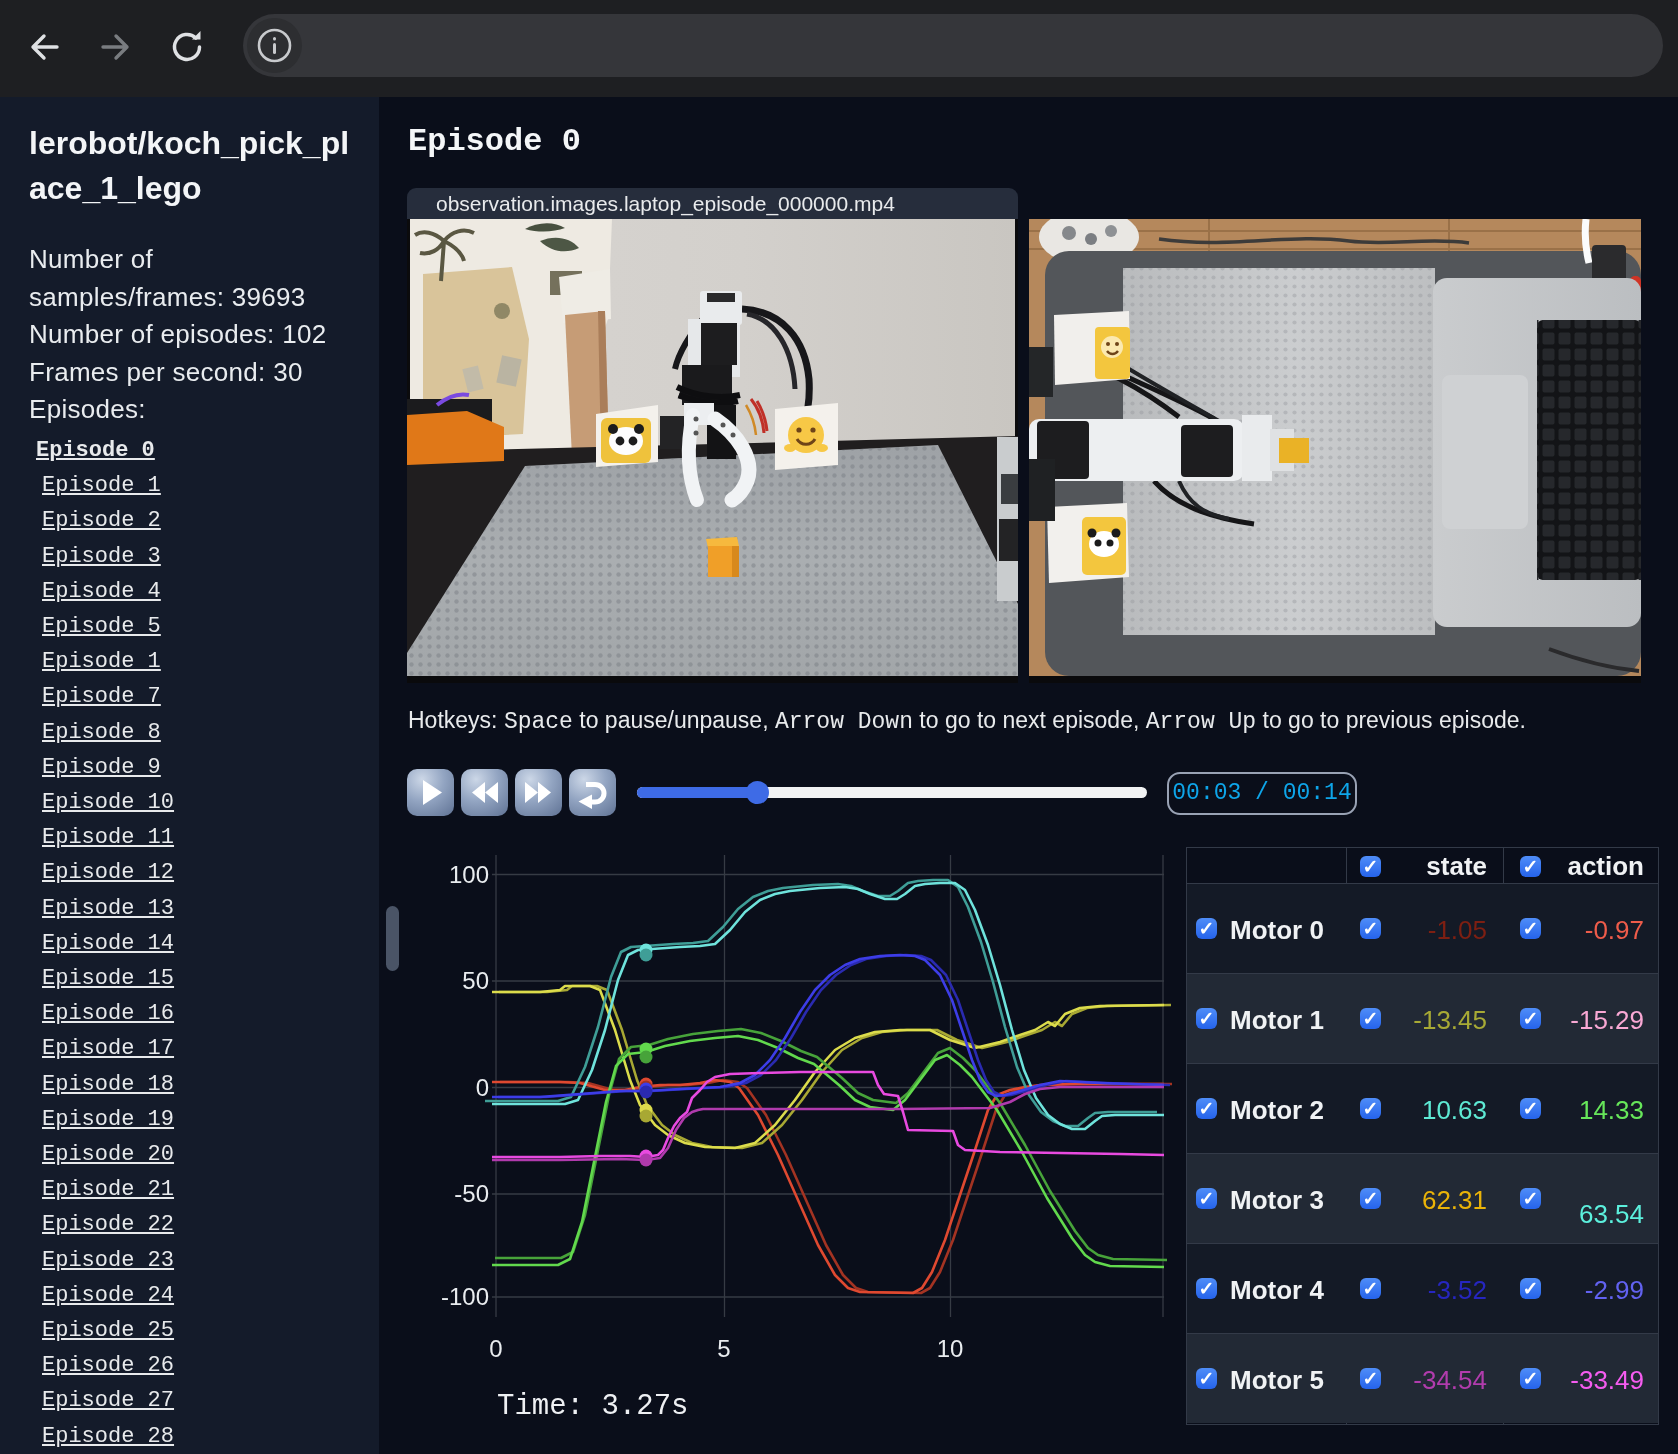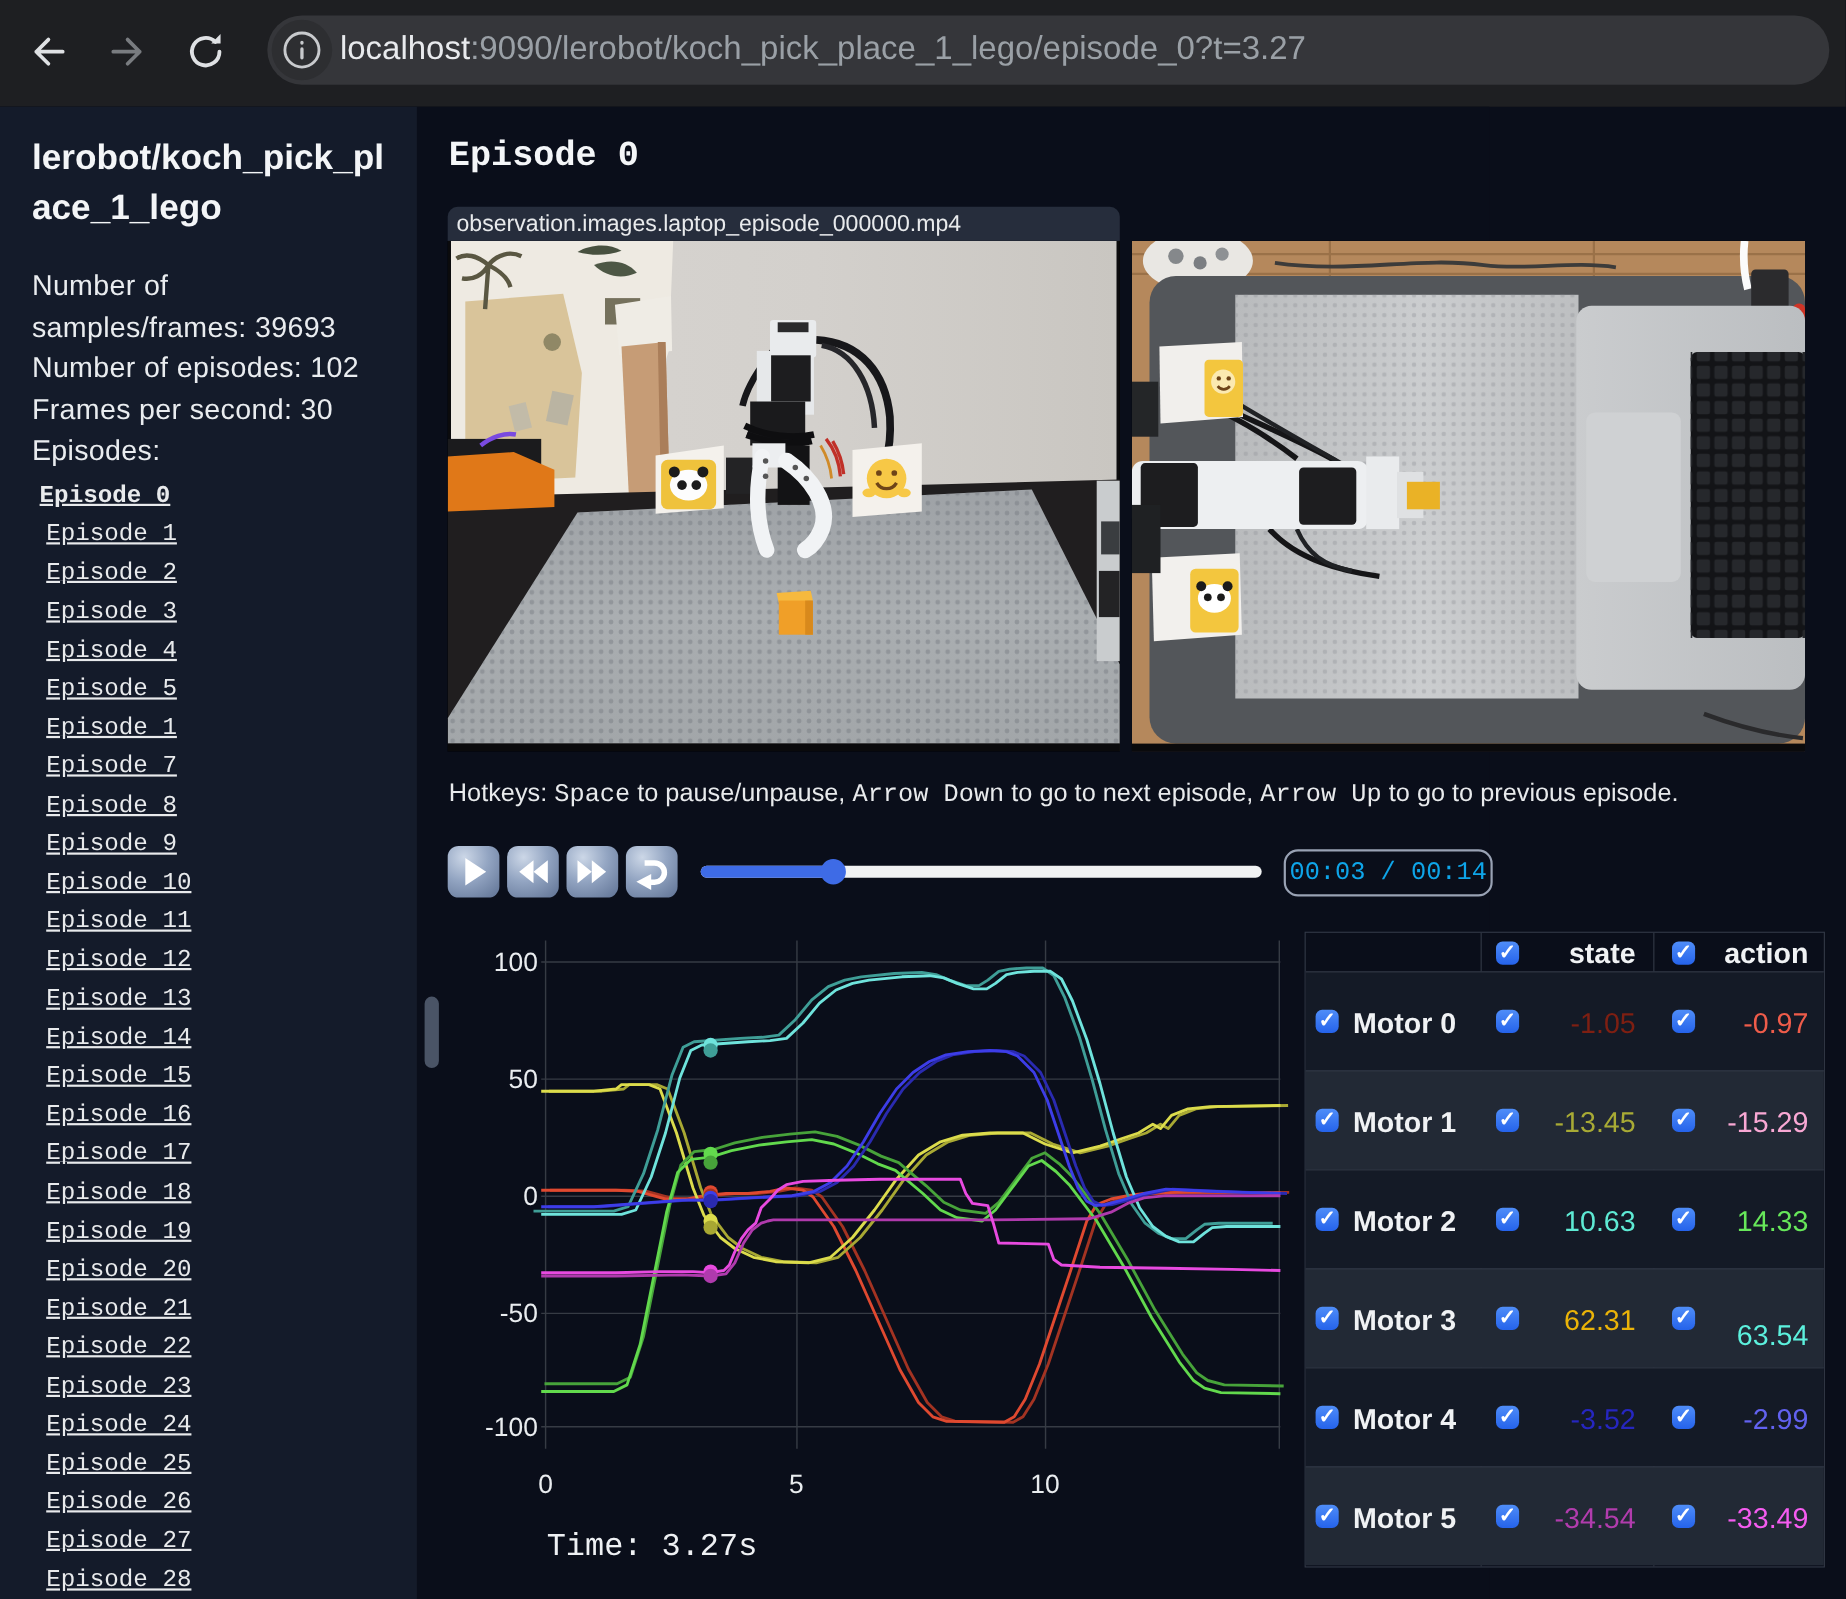--- a/index.html
+++ b/index.html
@@ -16,21 +16,21 @@
 #page { position:absolute; left:0; top:97px; width:1354px; height:1357px; background:#0a0e1a; }
 #sidebar { position:absolute; left:0; top:0; width:379px; height:1357px; background:#141b2a; }
 #sbtitle { position:absolute; left:29px; top:24px; width:340px; font-size:32px; font-weight:bold; color:#f3f5f7; line-height:45px; }
 #sbinfo { position:absolute; left:29px; top:144px; width:360px; font-size:26px; letter-spacing:0.3px; color:#e9ecef; line-height:37.5px; }
 #eplist { position:absolute; left:36px; top:336px; font-family:"Liberation Mono", monospace; font-size:22px; color:#e8eaec; line-height:35.2px; }
 #eplist div { text-decoration:underline; padding-left:6px; }
 #eplist div.cur { font-weight:bold; padding-left:0; }
 
 #h2 { position:absolute; left:408px; top:123px; font-family:"Liberation Mono", monospace; font-weight:bold; font-size:32px; color:#f4f6f8; }
 .video { position:absolute; top:188px; width:611px; height:495px; }
-.vcap { position:absolute; left:0; top:0; width:611px; height:31px; background:#262d3c; border-radius:9px 9px 0 0; color:#e8eaec; font-size:21px; line-height:31px; padding-left:8px; overflow:hidden; }
+.vcap { position:absolute; left:0; top:0; width:611px; height:31px; background:#262d3c; border-radius:9px 9px 0 0; color:#e8eaec; font-size:21px; line-height:31px; padding-left:29px; overflow:hidden; }
 .vbody { position:absolute; left:0; top:31px; width:611px; height:464px; background:#000; }
 #hotkeys { position:absolute; left:408px; top:707px; width:1250px; font-size:23px; color:#e8eaec; }
 #hotkeys tt { font-family:"Liberation Mono", monospace; font-size:23px; }
 
 .pbtn { position:absolute; top:769px; width:47px; height:47px; border-radius:10px;
   background:radial-gradient(circle at 32% 22%, #ccd7e7 0%, #93a5c2 45%, #5f7294 100%); }
 .pbtn svg { position:absolute; left:0; top:0; }
 #slider { position:absolute; left:637px; top:787px; width:510px; height:11px; border-radius:6px; background:#f1f2f3; }
 #sliderfill { position:absolute; left:0; top:0; width:121px; height:11px; border-radius:6px; background:#3e6be6; }
 #sliderthumb { position:absolute; left:746px; top:781px; width:23px; height:23px; border-radius:50%; background:#3e6be6; }
@@ -62,21 +62,20 @@
     <path d="M33.5 21 a12.5 12.5 0 1 1 -3.7 -8.9" stroke="#dfe1e4" stroke-width="3.5" fill="none" stroke-linecap="round"></path>
     <path d="M34.5 5 v8.5 h-8.5 z" fill="#dfe1e4"></path>
   </svg>
   <div id="urlpill">
     <div id="urlcircle"></div>
     <svg class="abs" style="left:13px;top:13px" width="37" height="37" viewBox="0 0 37 37">
       <circle cx="18.5" cy="18.5" r="15.5" stroke="#c8cacd" stroke-width="2.6" fill="none"></circle>
       <rect x="17" y="16" width="3" height="11" rx="1.5" fill="#c8cacd"></rect>
       <rect x="17" y="10" width="3" height="3.6" rx="1.5" fill="#c8cacd"></rect>
     </svg>
-    <div id="urltext"><b>localhost</b>:9090/lerobot/koch_pick_place_1_lego/episode_0?t=3.27</div>
   </div>
 </div>
 <div id="page">
   <div id="sidebar">
     <div id="sbtitle">lerobot/koch_pick_pl<br>ace_1_lego</div>
     <div id="sbinfo">Number of<br>samples/frames: 39693<br>Number of episodes: 102<br>Frames per second: 30<br>Episodes:</div>
     <div id="eplist">
       <div class="cur">Episode 0</div>
       <div>Episode 1</div>
         <div>Episode 2</div>

